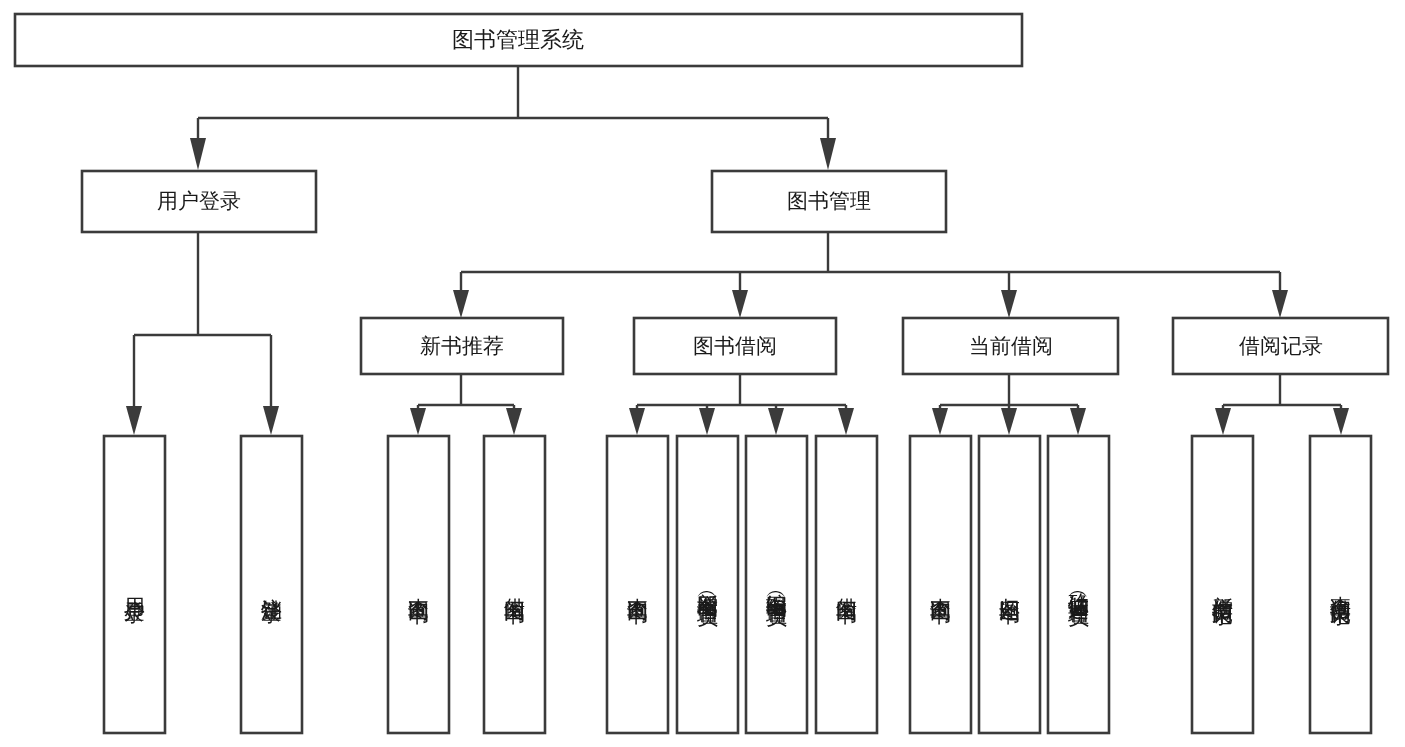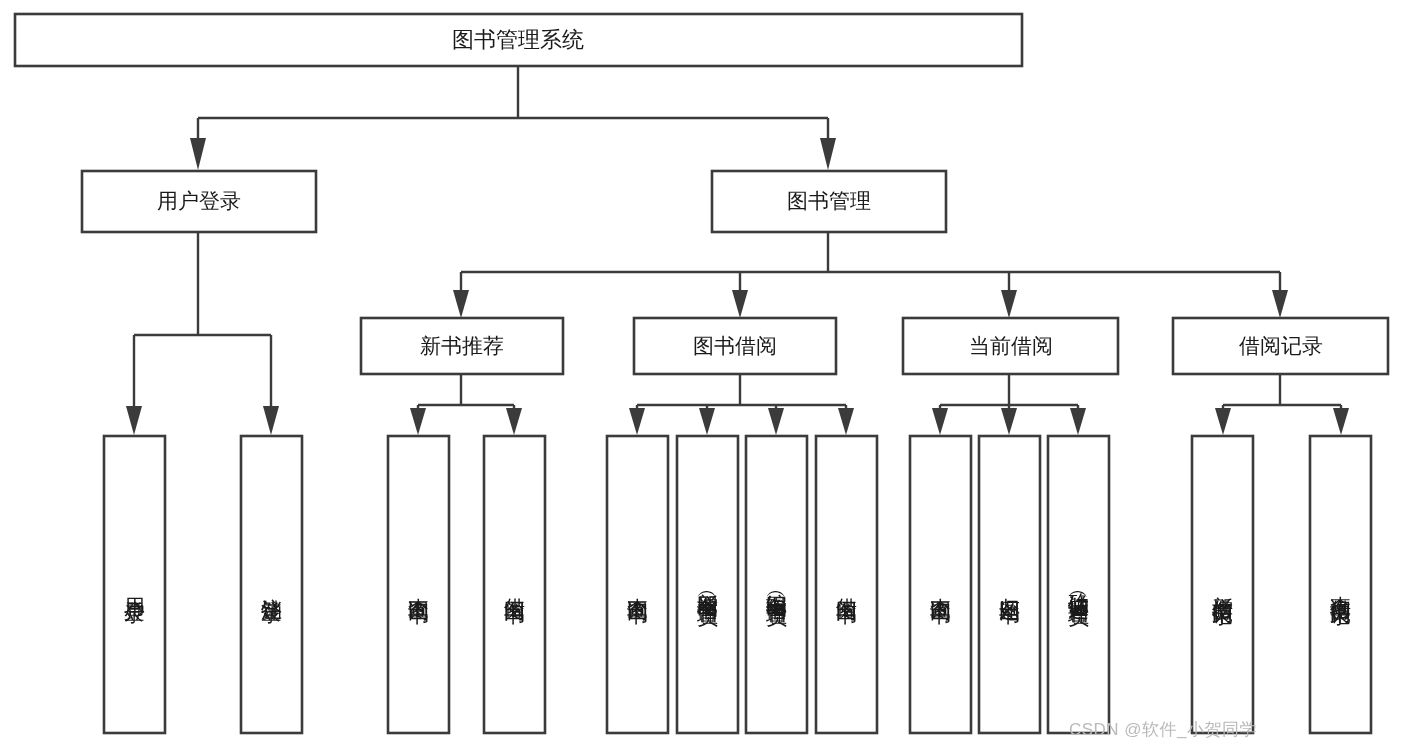--- a/index.html
+++ b/index.html
@@ -223,15 +223,14 @@
   <div class="leaf-label" style="left: 746px; top: 436px; width: 61px; height: 297px; display: flex; align-items: center; justify-content: center;">编辑图书（管理员）</div>
   <div class="leaf-label" style="left: 816px; top: 436px; width: 61px; height: 297px; display: flex; align-items: center; justify-content: center;">借阅图书</div>
 
   <div class="leaf-label" style="left: 910px; top: 436px; width: 61px; height: 297px; display: flex; align-items: center; justify-content: center;">查询图书</div>
   <div class="leaf-label" style="left: 979px; top: 436px; width: 61px; height: 297px; display: flex; align-items: center; justify-content: center;">归还图书</div>
   <div class="leaf-label" style="left: 1048px; top: 436px; width: 61px; height: 297px; display: flex; align-items: center; justify-content: center;">确认归还（管理员）</div>
 
   <div class="leaf-label" style="left: 1192px; top: 436px; width: 61px; height: 297px; display: flex; align-items: center; justify-content: center;">新增借阅记录</div>
   <div class="leaf-label" style="left: 1310px; top: 436px; width: 61px; height: 297px; display: flex; align-items: center; justify-content: center;">查询借阅记录</div>
 
-  <div class="watermark">CSDN @软件_小贺同学</div>
 
 </div>
 
 </body></html>

